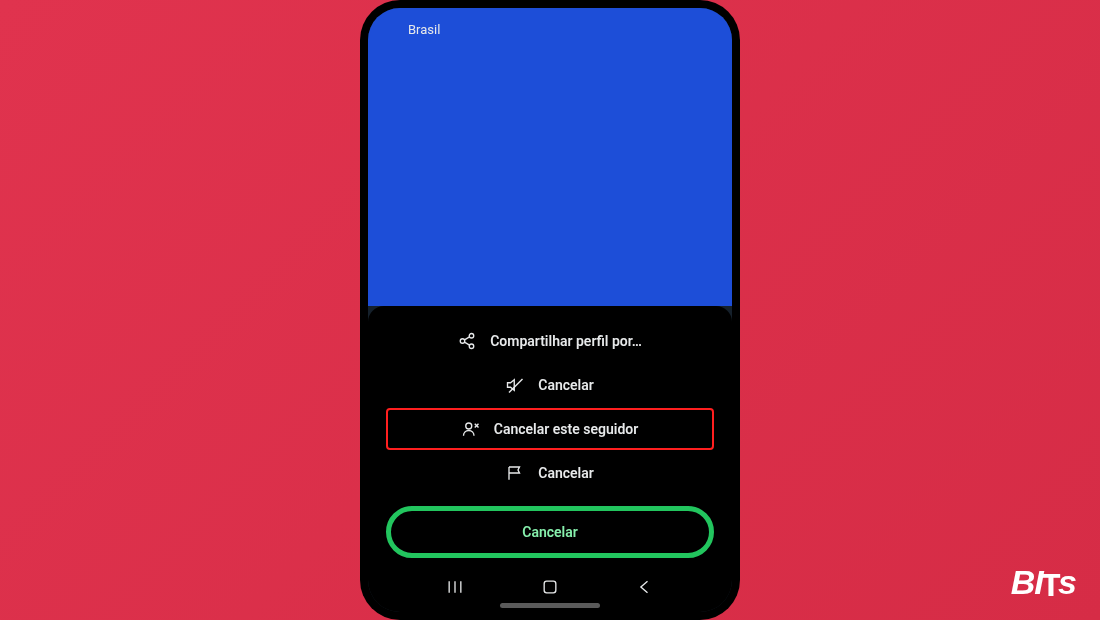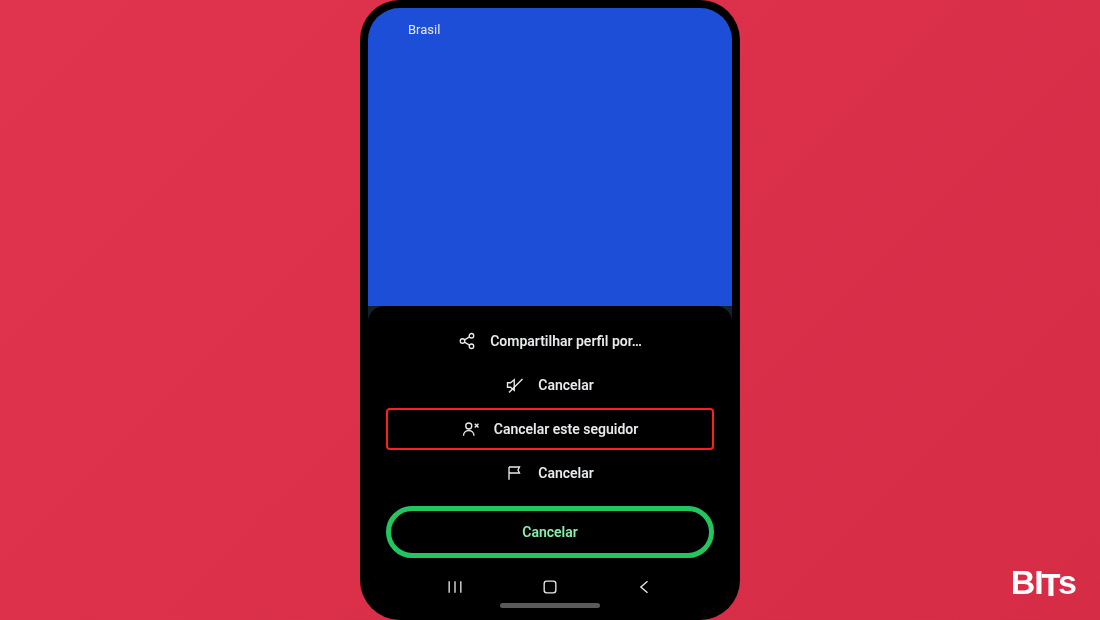--- a/index.html
+++ b/index.html
@@ -135,21 +135,21 @@
     bottom: 16px;
     right: 24px;
     display: flex;
     align-items: baseline;
     color: #fff;
     font-weight: 800;
     font-size: 34px;
     letter-spacing: -1px;
     font-family: Arial, Helvetica, sans-serif;
   }
-  .watermark .bold { font-weight: 900; }
+  .watermark .bold { font-weight: 900; font-style: italic; }
   .watermark .t-char {
     font-family: 'Courier New', monospace;
     font-weight: 900;
     display: inline-block;
     transform: translateY(2px);
     margin: 0 -2px;
   }
   .watermark .light { font-weight: 400; }
 </style>
 </head>

